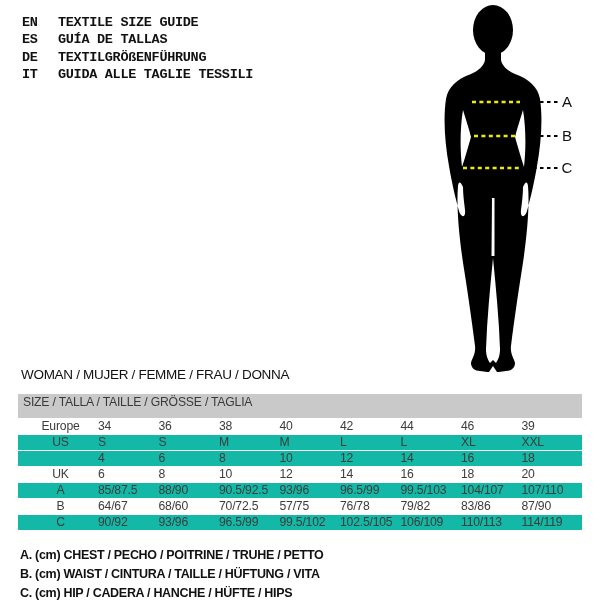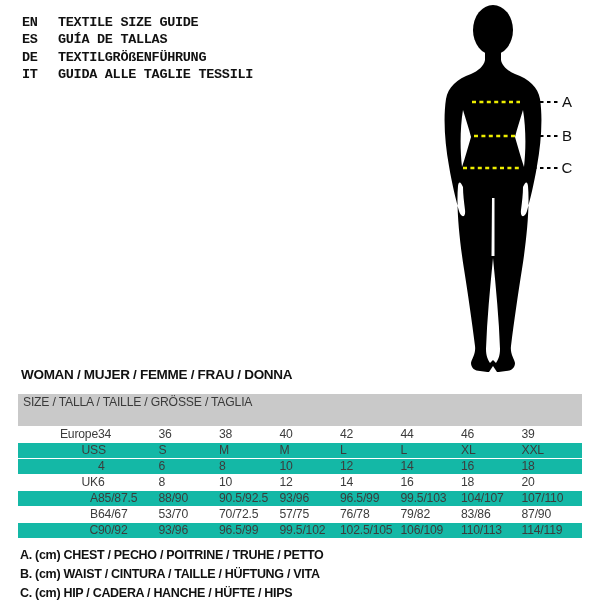--- a/index.html
+++ b/index.html
@@ -10,31 +10,31 @@
   #lang-list{position:absolute;left:22px;top:14px;}
   .lang-row{display:flex;height:17.4px;line-height:17.4px;font-family:Liberation Mono, monospace;}
   .lang-code{width:36px;font-size:13.5px;font-weight:700;letter-spacing:-0.3px;}
   .lang-label{font-size:13.5px;font-weight:700;letter-spacing:-0.3px;white-space:nowrap;}
 
   
   #figure-wrap{position:absolute;left:428px;top:4px;width:165px;height:368px;}
   .marker-text{font-size:15px;fill:#111;font-family:"Liberation Sans","DejaVu Sans",sans-serif;}
 
   
-  #section-title{position:absolute;left:21px;top:367px;font-size:13.5px;font-weight:700;
+  #section-title{position:absolute;left:21px;top:367px;font-size:13.5px;font-weight:400;
                  letter-spacing:-0.3px;white-space:nowrap;}
 
   
   #size-table{position:absolute;left:18px;top:394px;width:564px;font-size:12.2px;color:#3c3c3c;
               letter-spacing:-0.2px;}
-  .tbl-header{height:32px;line-height:16px;background:#c9c9c9;color:#3a3a3a;
+  .tbl-header{height:24px;line-height:16px;background:#c9c9c9;color:#3a3a3a;
               padding-left:5px;margin-bottom:1px;white-space:nowrap;}
   .tbl-row{display:flex;height:15px;line-height:15px;margin-bottom:1px;}
   .tbl-row.shaded{background:#14b8a6;}
-  .row-label{width:80px;padding-left:5px;box-sizing:border-box;text-align:right;}
+  .row-label{width:80px;padding-left:5px;box-sizing:border-box;text-align:center;}
   .size-cell{flex:1;text-align:left;white-space:nowrap;}
 
   
   #legend{position:absolute;left:20px;top:546px;}
   .legend-line{font-size:12.5px;font-weight:700;letter-spacing:-0.3px;height:19px;
                line-height:19px;white-space:nowrap;}
 </style>
 </head>
 <body>
 
@@ -144,21 +144,21 @@
           <span class="row-label">A</span>
           <span style="display:contents">
             
           <span class="size-cell">85/87.5</span><span class="size-cell">88/90</span><span class="size-cell">90.5/92.5</span><span class="size-cell">93/96</span><span class="size-cell">96.5/99</span><span class="size-cell">99.5/103</span><span class="size-cell">104/107</span><span class="size-cell">107/110</span></span>
         </div>
 
         <div class="tbl-row">
           <span class="row-label">B</span>
           <span style="display:contents">
             
-          <span class="size-cell">64/67</span><span class="size-cell">53/70</span><span class="size-cell">70/72.5</span><span class="size-cell">57/75</span><span class="size-cell">76/78</span><span class="size-cell">79/82</span><span class="size-cell">83/86</span><span class="size-cell">87/90</span></span>
+          <span class="size-cell">64/67</span><span class="size-cell">68/60</span><span class="size-cell">70/72.5</span><span class="size-cell">57/75</span><span class="size-cell">76/78</span><span class="size-cell">79/82</span><span class="size-cell">83/86</span><span class="size-cell">87/90</span></span>
         </div>
 
         <div class="tbl-row shaded">
           <span class="row-label">C</span>
           <span style="display:contents">
             
           <span class="size-cell">90/92</span><span class="size-cell">93/96</span><span class="size-cell">96.5/99</span><span class="size-cell">99.5/102</span><span class="size-cell">102.5/105</span><span class="size-cell">106/109</span><span class="size-cell">110/113</span><span class="size-cell">114/119</span></span>
         </div>
       </div>
   </div>

